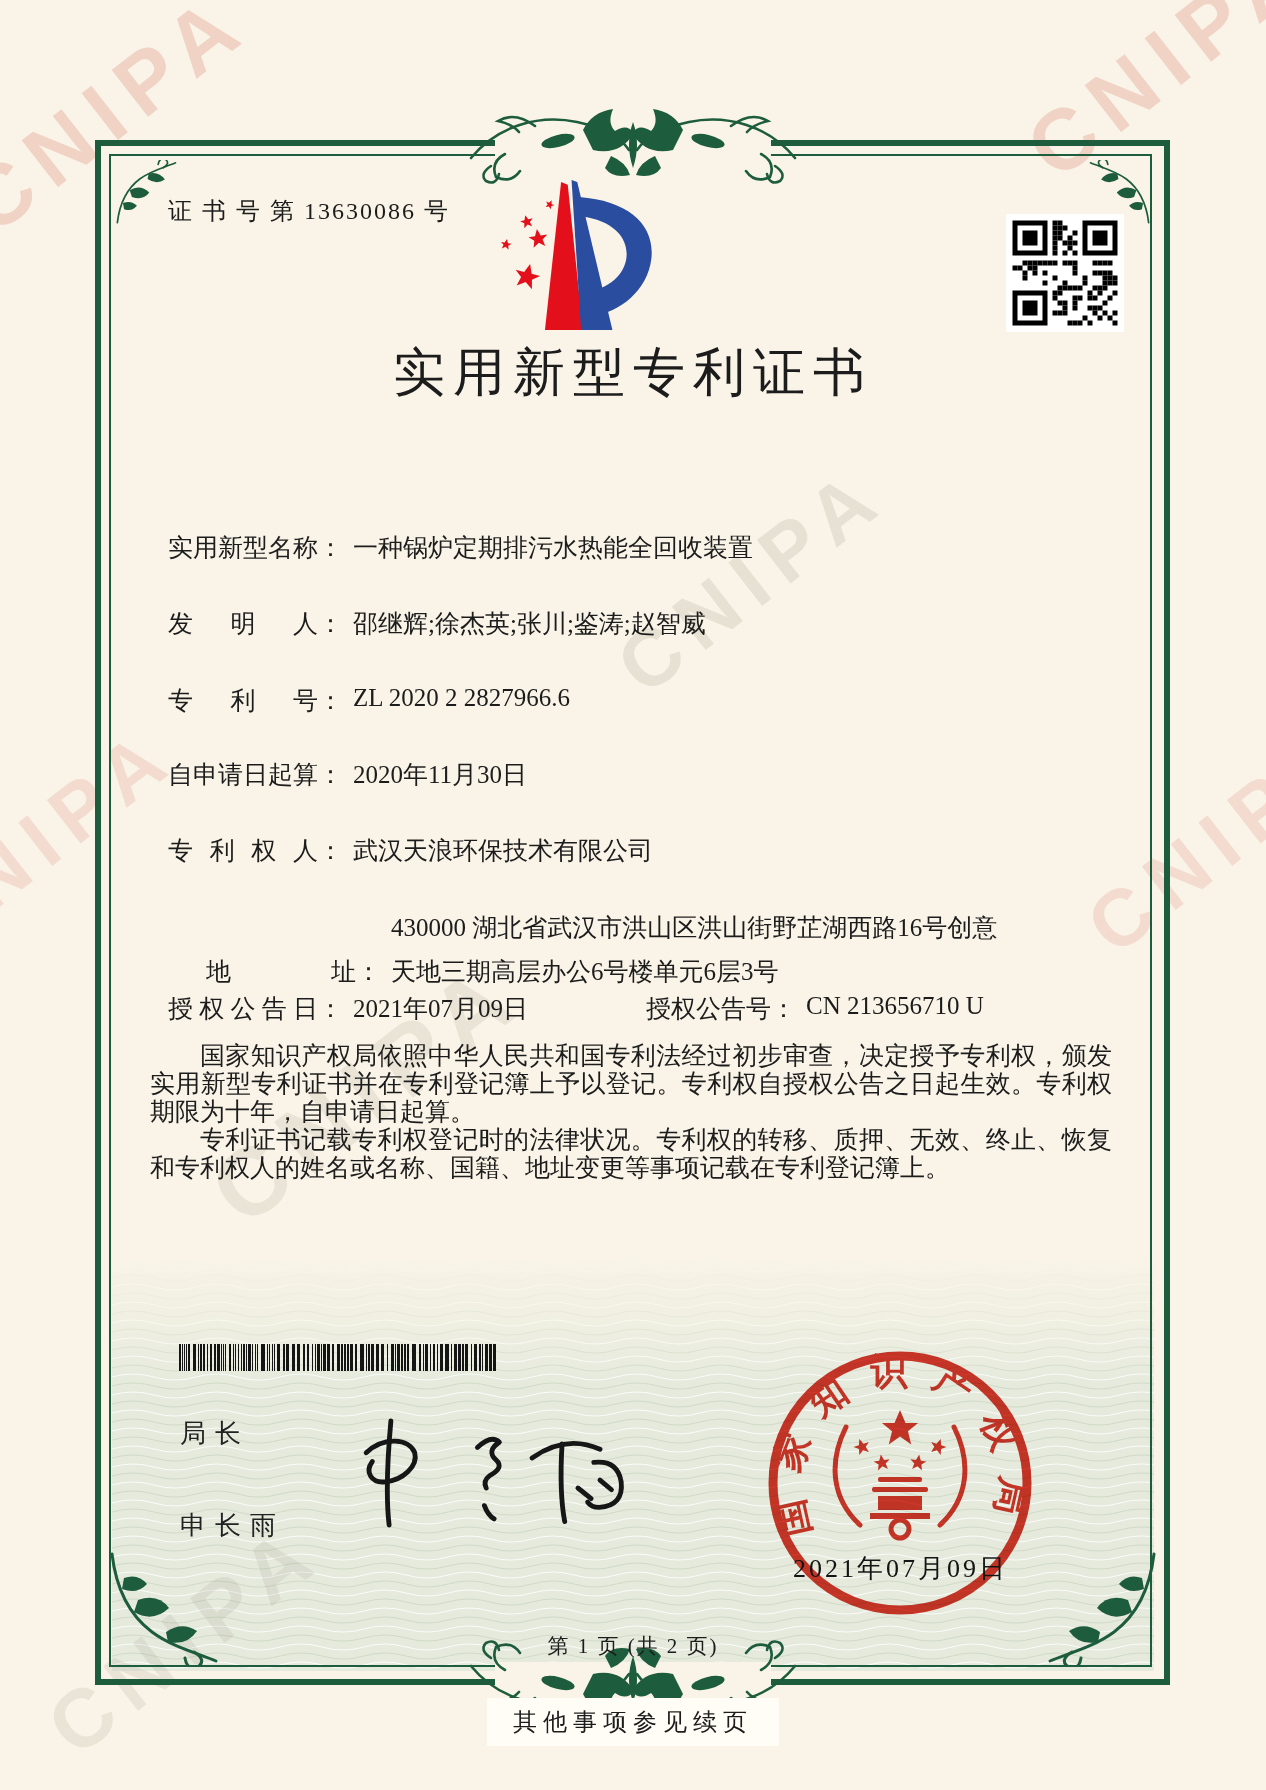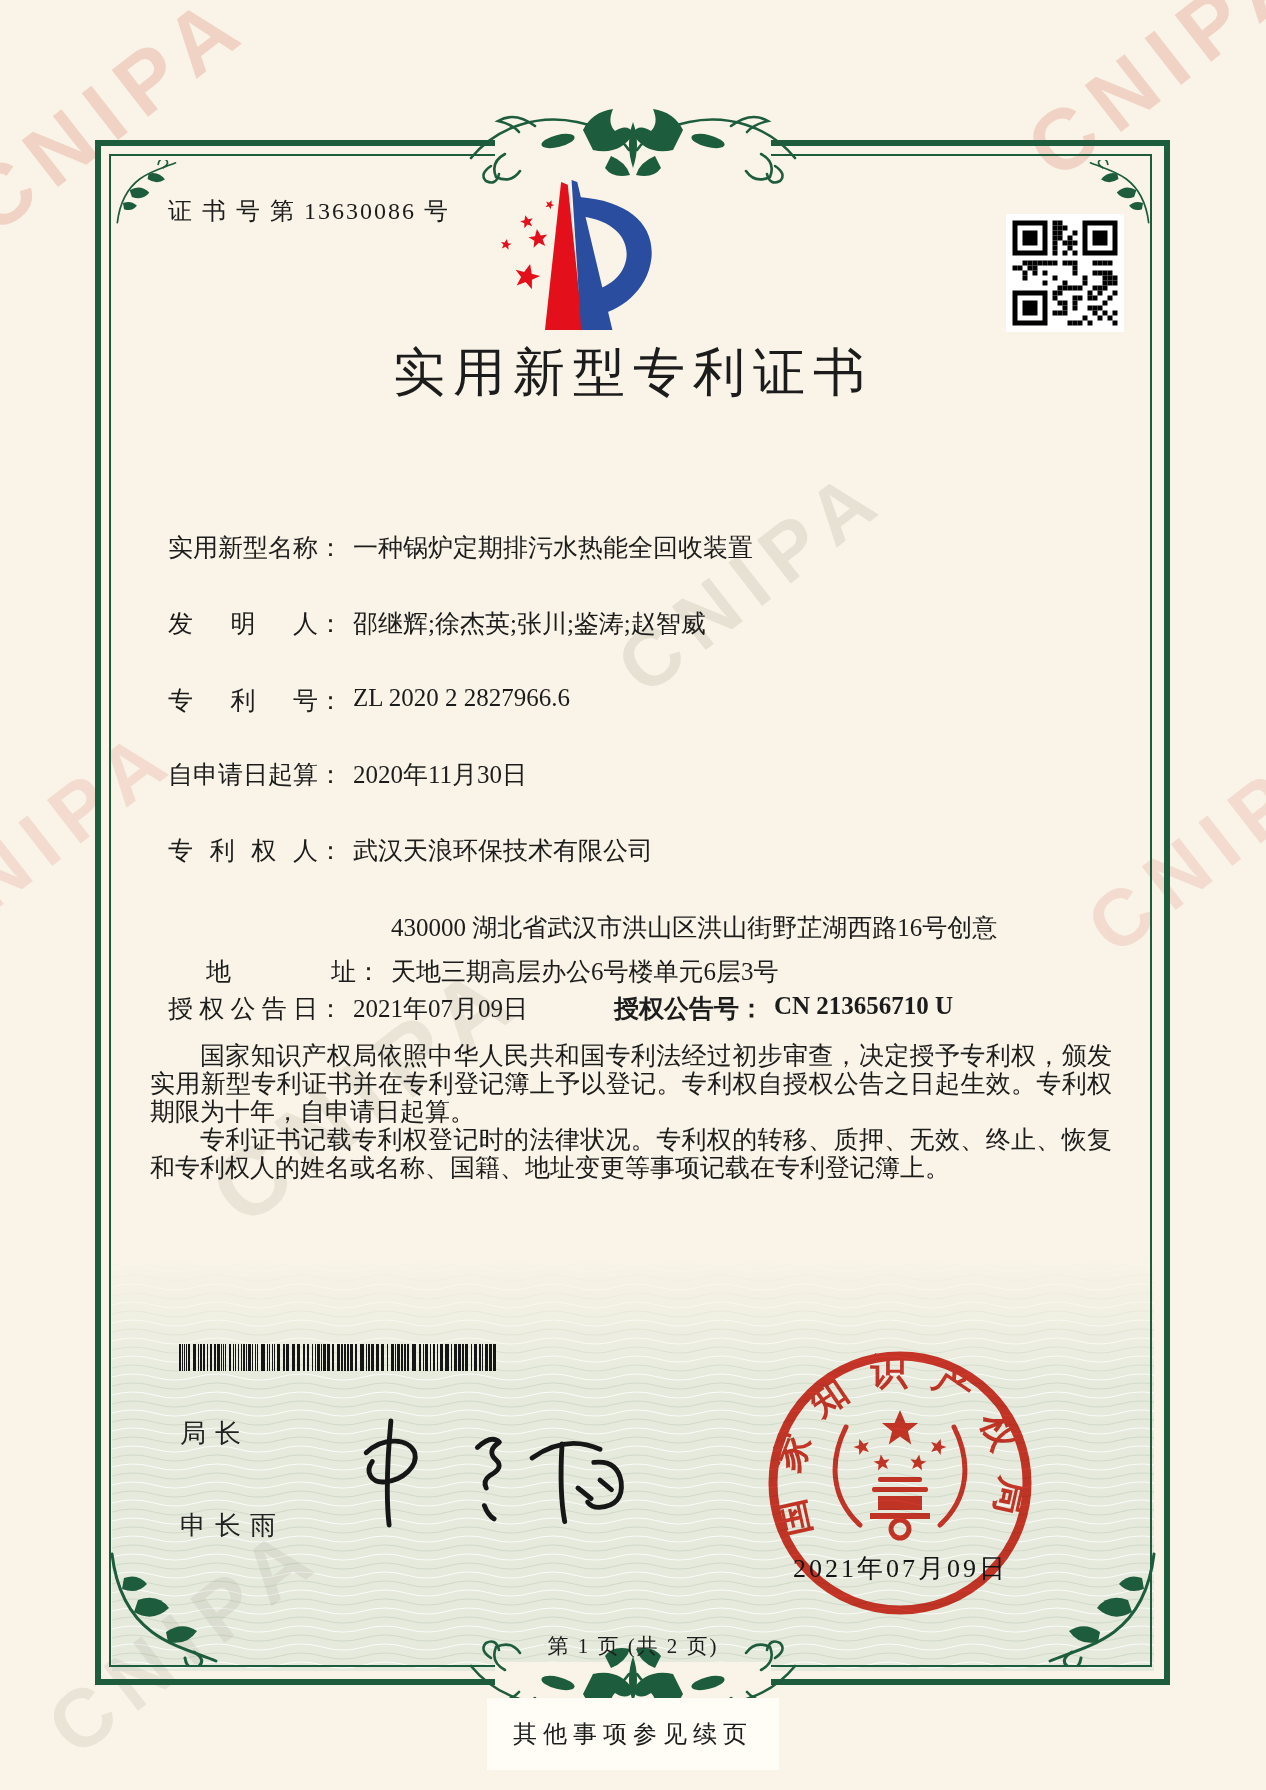--- a/index.html
+++ b/index.html
@@ -23,21 +23,21 @@
   .frow{position:absolute;left:168px;font-size:25px;white-space:nowrap;z-index:6;display:flex;}
   .flabel{display:inline-block;width:150px;text-align:justify;text-align-last:justify;}
   .fval{margin-left:10px;}
   .addr-lines div{line-height:44px;}
   .bodytext{position:absolute;left:150px;width:962px;font-size:25px;line-height:28px;text-align:justify;z-index:6;}
   .bodytext p{margin:0;text-indent:2em;}
   .director{position:absolute;left:180px;font-size:26px;letter-spacing:9px;z-index:6;
             font-family:"Liberation Sans","DejaVu Sans",sans-serif;font-weight:500;color:#222;}
   .pageind{position:absolute;left:0;right:0;top:1632px;text-align:center;font-size:21px;letter-spacing:2px;z-index:6;}
   .contnote{position:absolute;left:0;right:0;top:1698px;text-align:center;z-index:6;}
-  .contnote span{display:inline-block;background:#fffdf6;padding:20px 26px;font-size:24px;letter-spacing:6px;}
+  .contnote span{display:inline-block;background:#fffdf6;padding:8px 26px;font-size:24px;letter-spacing:6px;}
   .sealdate{position:absolute;left:793px;top:1551px;font-size:26px;letter-spacing:3px;color:#141414;z-index:8;white-space:nowrap;}
   .qrbox{position:absolute;left:1006px;top:214px;width:118px;height:118px;background:#ffffff;z-index:6;}
   .logo{position:absolute;left:463px;top:180px;z-index:6;}
   .barcode{position:absolute;left:179px;top:1344px;z-index:6;}
   .sig{position:absolute;left:345px;top:1398px;z-index:6;}
   .seal{position:absolute;left:758px;top:1341px;z-index:7;mix-blend-mode:multiply;opacity:.93;}
 </style>
 </head>
 <body>
 
@@ -316,21 +316,21 @@
       <div>430000 湖北省武汉市洪山区洪山街野芷湖西路16号创意</div>
       <div>天地三期高层办公6号楼单元6层3号</div>
     </span>
   </div>
   <div class="frow" style="top:992px;width:960px;">
     <span style="display:flex;">
       <span class="flabel">授权公告日</span>
         <span>：</span>
       <span class="fval">2021年07月09日</span>
     </span>
-    <span style="display:flex;margin-left:86px;font-weight:bold;">
+    <span style="display:flex;margin-left:118px;">
       <span>授权公告号</span>
         <span>：</span>
       <span class="fval">CN 213656710 U</span>
     </span>
   </div>
 
   <div class="bodytext" style="top:1042px;">
     <p>国家知识产权局依照中华人民共和国专利法经过初步审查，决定授予专利权，颁发实用新型专利证书并在专利登记簿上予以登记。专利权自授权公告之日起生效。专利权期限为十年，自申请日起算。</p>
     <p>专利证书记载专利权登记时的法律状况。专利权的转移、质押、无效、终止、恢复和专利权人的姓名或名称、国籍、地址变更等事项记载在专利登记簿上。</p>
   </div>

